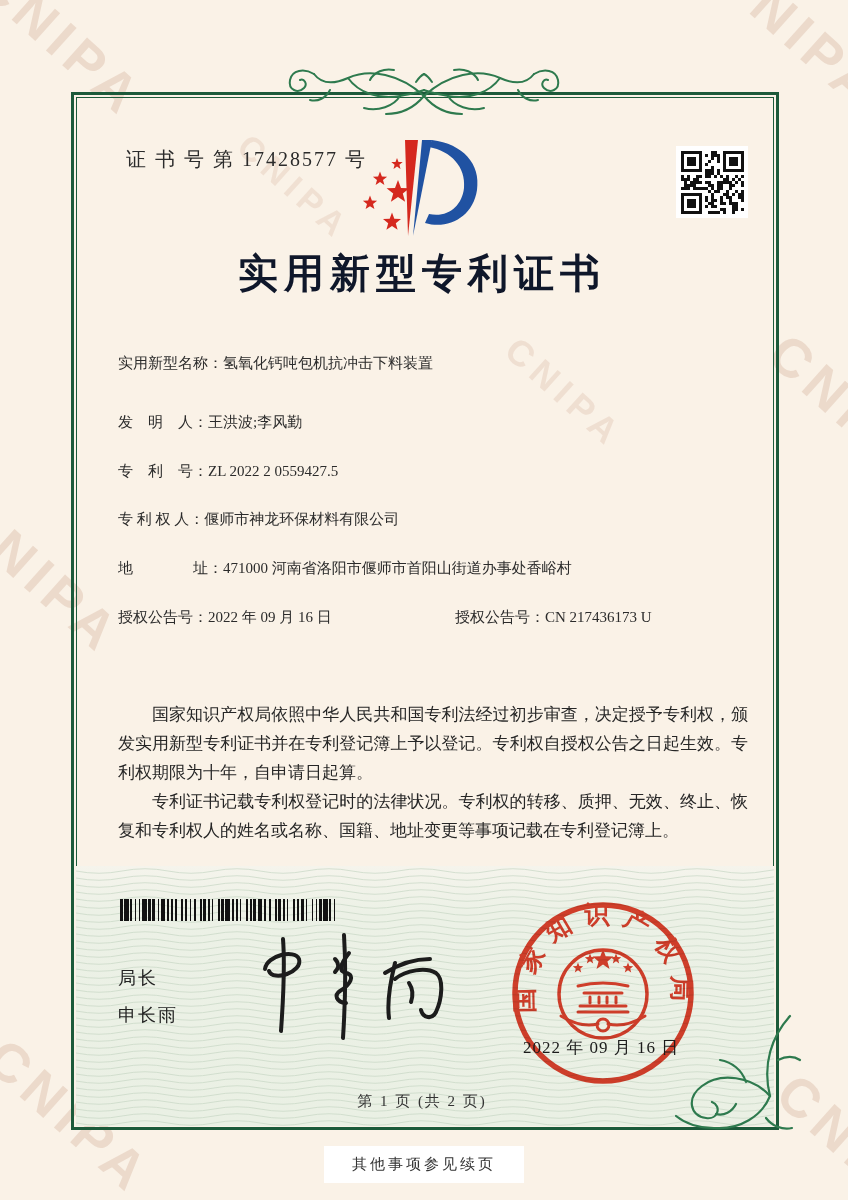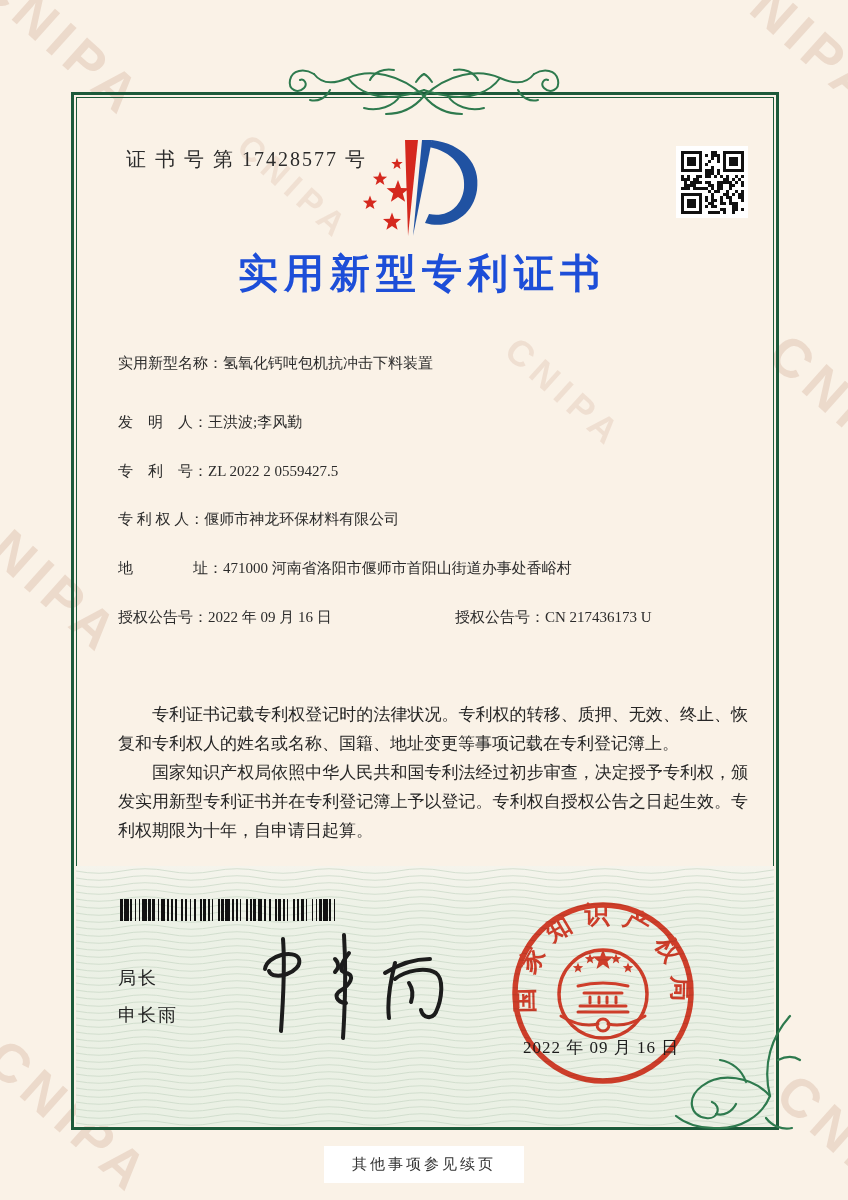--- a/index.html
+++ b/index.html
@@ -39,21 +39,21 @@
     position:absolute; left:126px; top:146px; z-index:3;
     font-size:20px; letter-spacing:2px; color:#2b2b2b;
   }
   .logo{position:absolute; left:350px; top:134px; z-index:3;}
   .qr{
     position:absolute; left:676px; top:146px; width:72px; height:72px;
     background:#fff; z-index:3; display:flex; align-items:center; justify-content:center;
   }
   .doc-title{
     position:absolute; left:71px; top:246px; width:702px; z-index:3;
-    text-align:center; font-size:40px; font-weight:bold; letter-spacing:6px; color:#1d4ed8;
+    text-align:center; font-size:40px; font-weight:bold; letter-spacing:6px; color:#0f172a;
   }
   
   .fields{position:absolute; left:118px; top:354px; width:632px; z-index:3; font-size:15px;}
   .frow{margin-bottom:30px; line-height:1.25; white-space:nowrap;}
   .frow.first{margin-bottom:40px;}
   .fl{color:#2b2b2b;}
   .fv{color:#2b2b2b;}
   .dual .half1{display:inline-block; width:337px;}
   
   .bodytext{
@@ -401,22 +401,22 @@
     </div>
     <div class="frow">
       <span class="fl">地　　　　址：</span><span class="fv">471000 河南省洛阳市偃师市首阳山街道办事处香峪村</span>
     </div>
     <div class="frow dual">
       <span class="half1"><span class="fl">授权公告号：</span><span class="fv">2022 年 09 月 16 日</span></span><span><span class="fl">授权公告号：</span><span class="fv">CN 217436173 U</span></span>
     </div>
   </div>
 
   <div class="bodytext">
+    <p>国家知识产权局依照中华人民共和国专利法经过初步审查，决定授予专利权，颁发实用新型专利证书并在专利登记簿上予以登记。专利权自授权公告之日起生效。专利权期限为十年，自申请日起算。</p>
     <p>专利证书记载专利权登记时的法律状况。专利权的转移、质押、无效、终止、恢复和专利权人的姓名或名称、国籍、地址变更等事项记载在专利登记簿上。</p>
-    <p>国家知识产权局依照中华人民共和国专利法经过初步审查，决定授予专利权，颁发实用新型专利证书并在专利登记簿上予以登记。专利权自授权公告之日起生效。专利权期限为十年，自申请日起算。</p>
   </div>
 
   <div class="band">
     <svg id="waves" width="698" height="260" viewBox="0 0 698 260">
         <path d="M0,5 q23,4.5 46,0 q23,-4.5 46,0 q23,4.5 46,0 q23,-4.5 46,0 q23,4.5 46,0 q23,-4.5 46,0 q23,4.5 46,0 q23,-4.5 46,0 q23,4.5 46,0 q23,-4.5 46,0 q23,4.5 46,0 q23,-4.5 46,0 q23,4.5 46,0 q23,-4.5 46,0 q23,4.5 46,0 q23,-4.5 46,0" fill="none" stroke="#c7d6c5" stroke-width="0.9" opacity="0.8"></path>
         <path d="M0,12 q23,4.5 46,0 q23,-4.5 46,0 q23,4.5 46,0 q23,-4.5 46,0 q23,4.5 46,0 q23,-4.5 46,0 q23,4.5 46,0 q23,-4.5 46,0 q23,4.5 46,0 q23,-4.5 46,0 q23,4.5 46,0 q23,-4.5 46,0 q23,4.5 46,0 q23,-4.5 46,0 q23,4.5 46,0 q23,-4.5 46,0" fill="none" stroke="#c7d6c5" stroke-width="0.9" opacity="0.8"></path>
         <path d="M0,19 q23,4.5 46,0 q23,-4.5 46,0 q23,4.5 46,0 q23,-4.5 46,0 q23,4.5 46,0 q23,-4.5 46,0 q23,4.5 46,0 q23,-4.5 46,0 q23,4.5 46,0 q23,-4.5 46,0 q23,4.5 46,0 q23,-4.5 46,0 q23,4.5 46,0 q23,-4.5 46,0 q23,4.5 46,0 q23,-4.5 46,0" fill="none" stroke="#c7d6c5" stroke-width="0.9" opacity="0.8"></path>
         <path d="M0,26 q23,4.5 46,0 q23,-4.5 46,0 q23,4.5 46,0 q23,-4.5 46,0 q23,4.5 46,0 q23,-4.5 46,0 q23,4.5 46,0 q23,-4.5 46,0 q23,4.5 46,0 q23,-4.5 46,0 q23,4.5 46,0 q23,-4.5 46,0 q23,4.5 46,0 q23,-4.5 46,0 q23,4.5 46,0 q23,-4.5 46,0" fill="none" stroke="#c7d6c5" stroke-width="0.9" opacity="0.8"></path>
         <path d="M0,33 q23,4.5 46,0 q23,-4.5 46,0 q23,4.5 46,0 q23,-4.5 46,0 q23,4.5 46,0 q23,-4.5 46,0 q23,4.5 46,0 q23,-4.5 46,0 q23,4.5 46,0 q23,-4.5 46,0 q23,4.5 46,0 q23,-4.5 46,0 q23,4.5 46,0 q23,-4.5 46,0 q23,4.5 46,0 q23,-4.5 46,0" fill="none" stroke="#c7d6c5" stroke-width="0.9" opacity="0.8"></path>
         <path d="M0,40 q23,4.5 46,0 q23,-4.5 46,0 q23,4.5 46,0 q23,-4.5 46,0 q23,4.5 46,0 q23,-4.5 46,0 q23,4.5 46,0 q23,-4.5 46,0 q23,4.5 46,0 q23,-4.5 46,0 q23,4.5 46,0 q23,-4.5 46,0 q23,4.5 46,0 q23,-4.5 46,0 q23,4.5 46,0 q23,-4.5 46,0" fill="none" stroke="#c7d6c5" stroke-width="0.9" opacity="0.8"></path>
@@ -591,16 +591,17 @@
           <path d="M70,114 L120,114"></path>
           <path d="M53,118 Q72,130 90,126"></path>
           <path d="M137,118 Q118,130 100,126"></path>
         </g>
         <circle cx="95" cy="127" r="6" fill="none" stroke="#dd2d18" stroke-width="3"></circle>
       </g>
     </g>
   </svg>
   <div class="seal-date">2022 年 09 月 16 日</div>
 
+  <div class="pagination">第 1 页 (共 2 页)</div>
 
   <div class="footer-note">其他事项参见续页</div>
 
 </div>
 
 </body></html>

